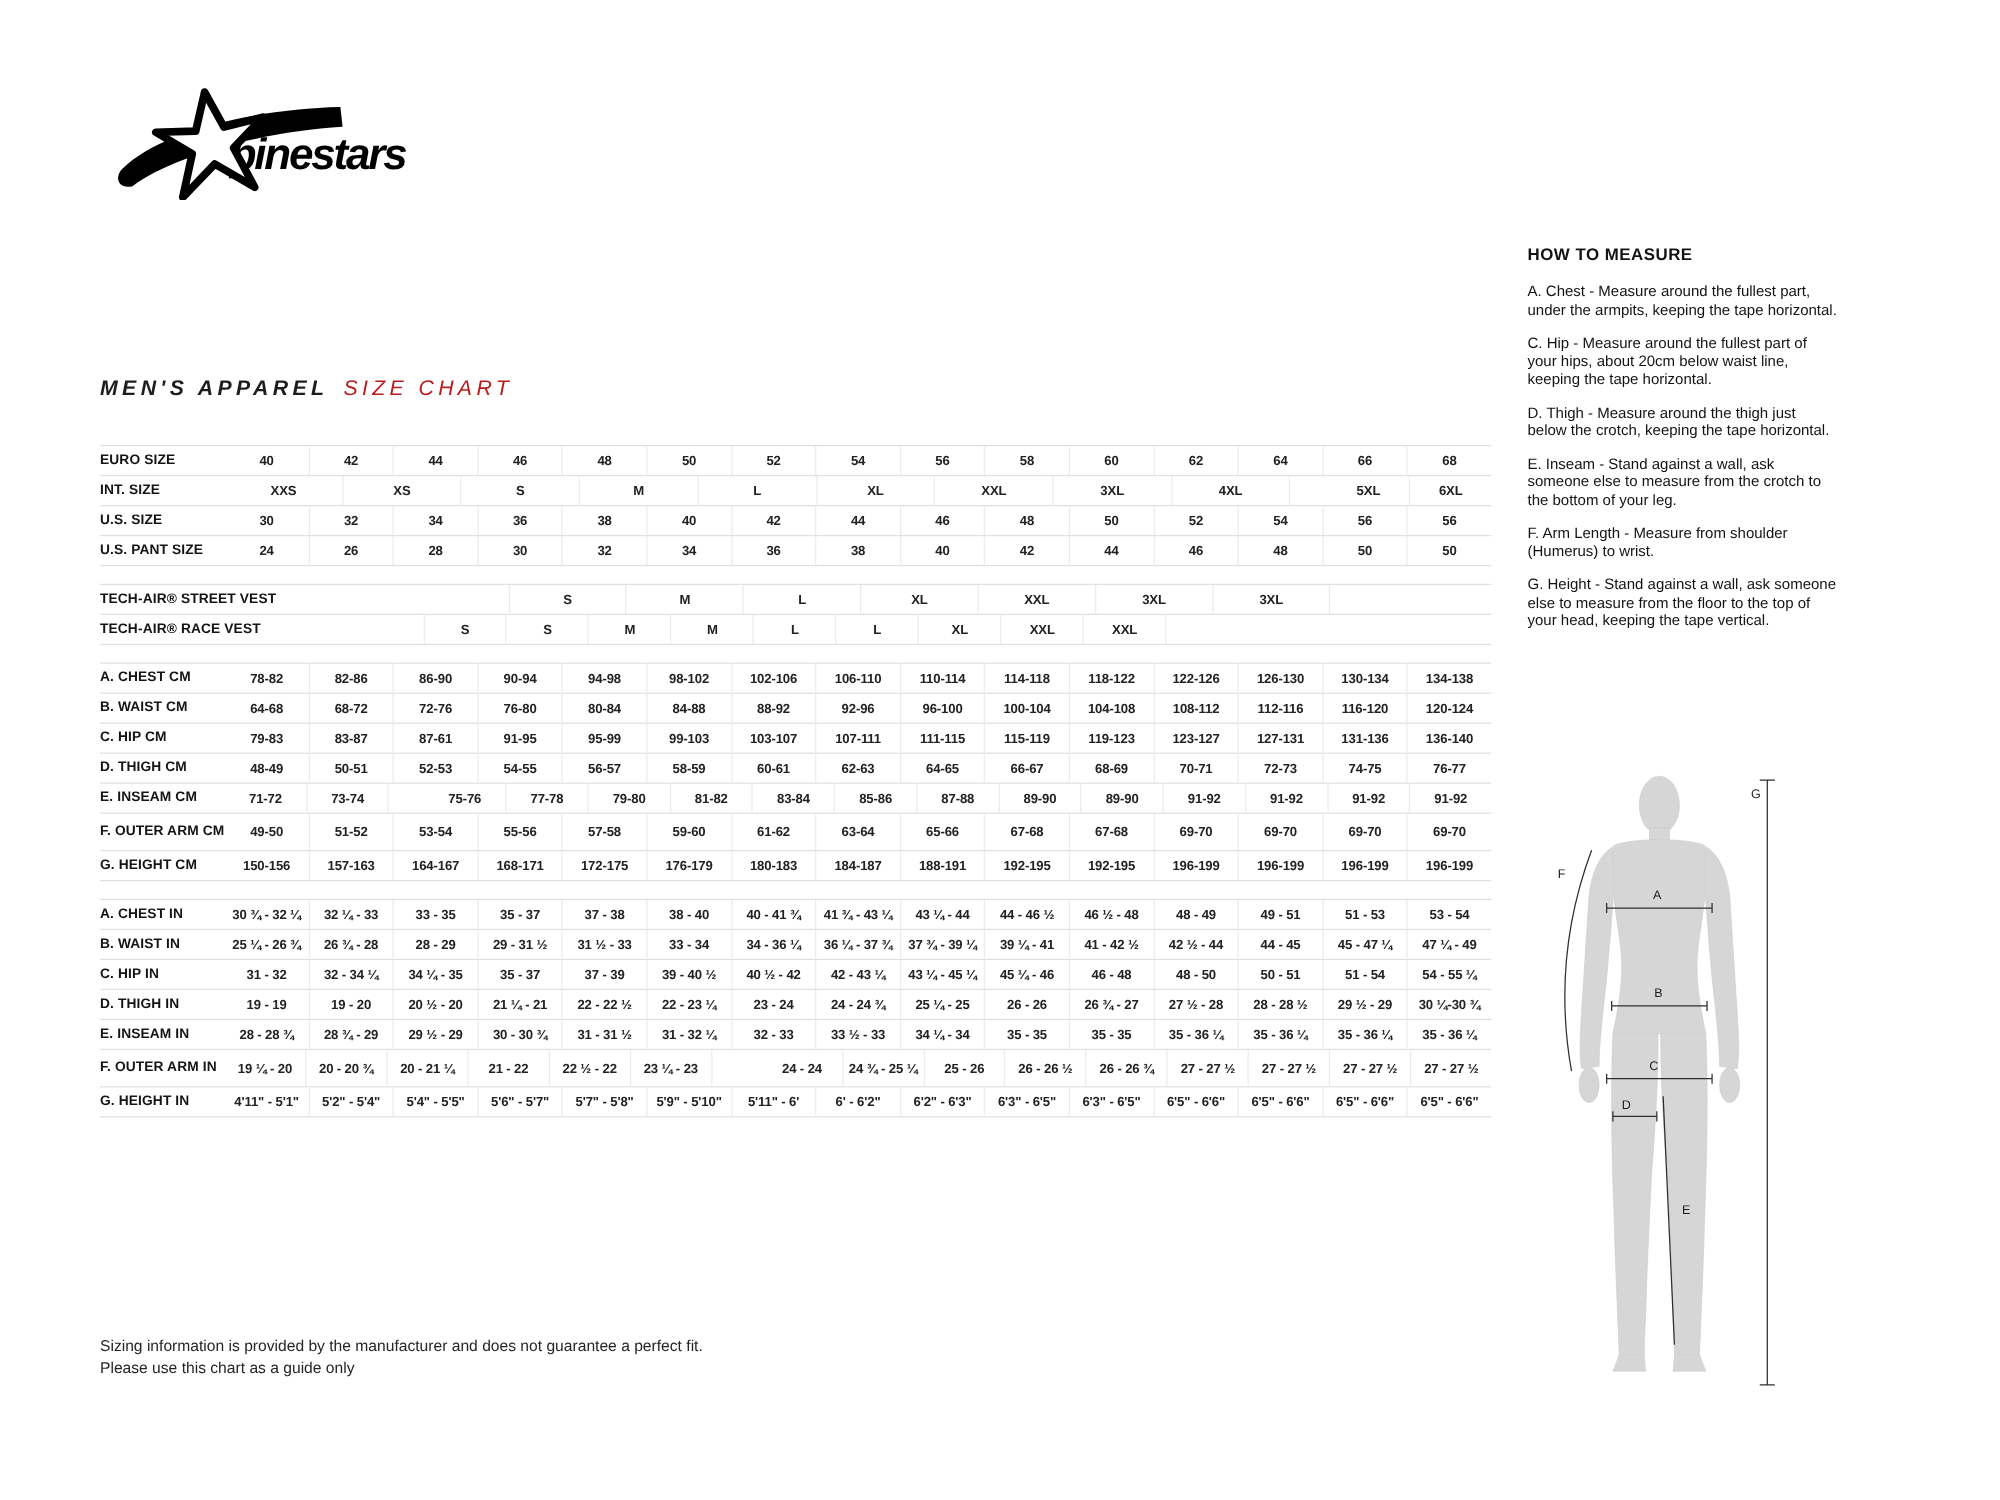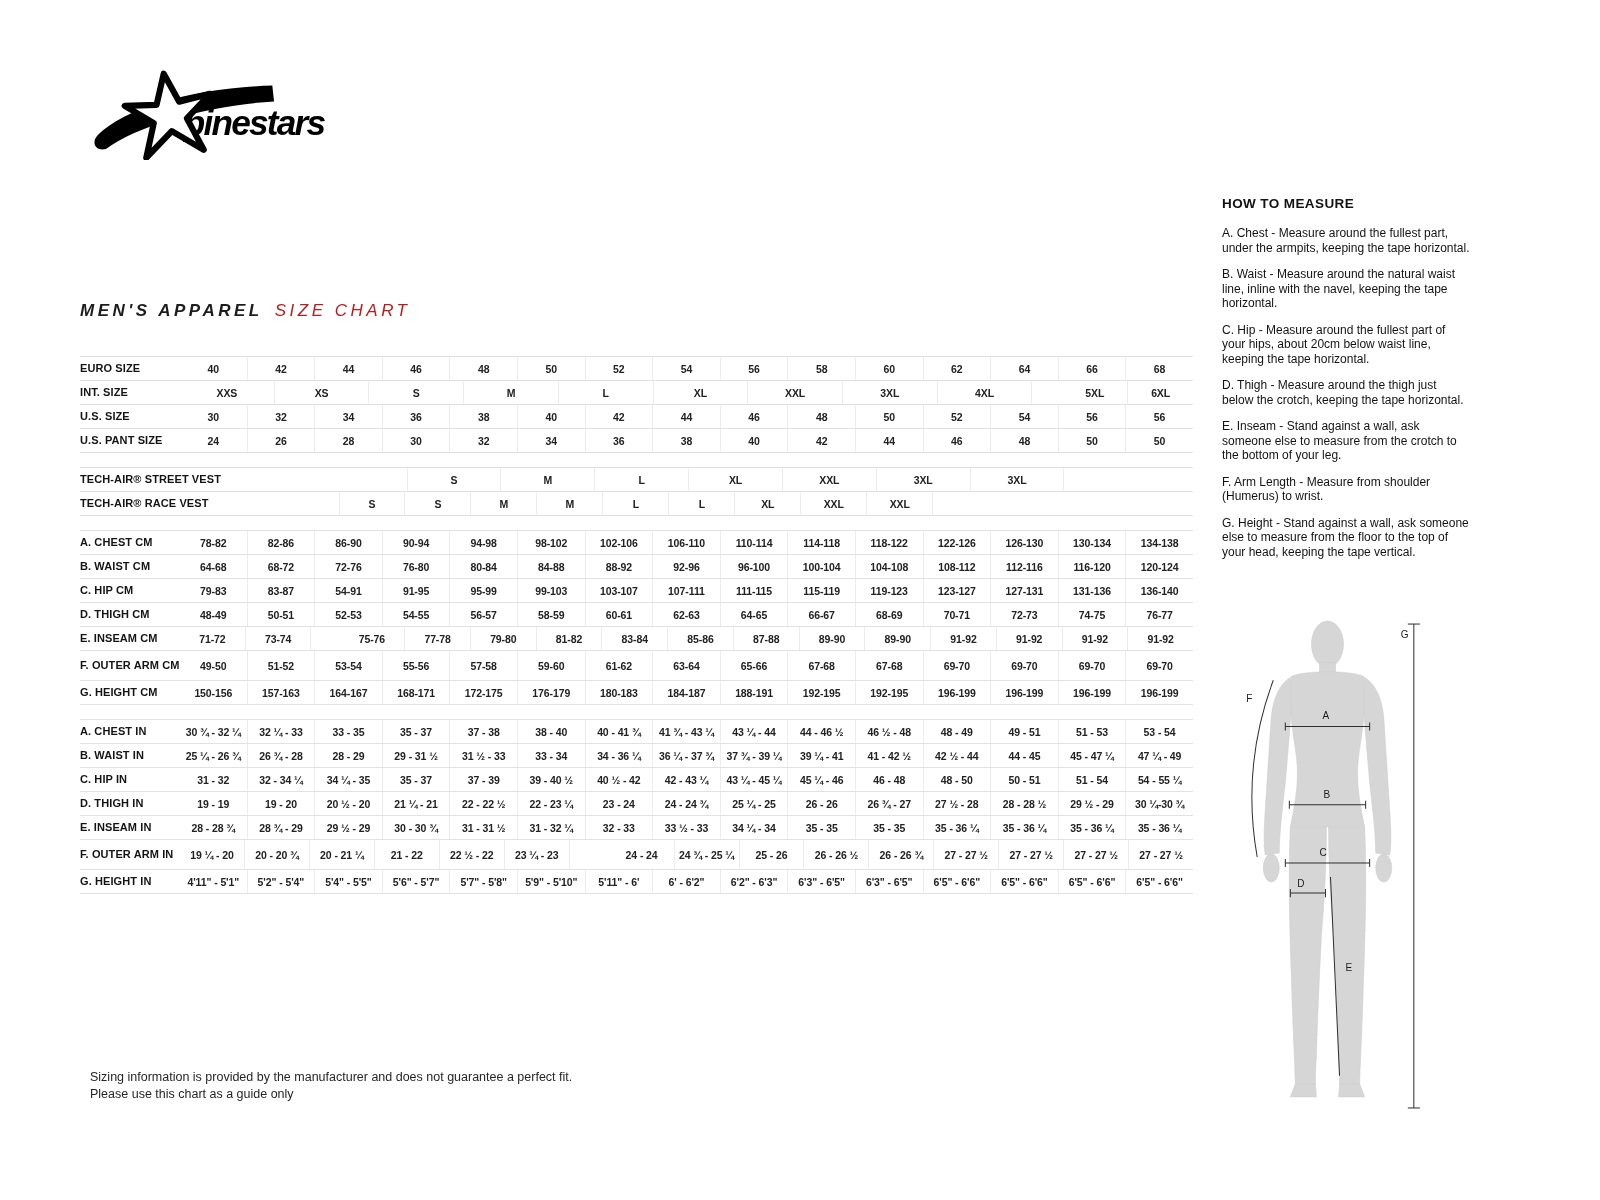--- a/index.html
+++ b/index.html
@@ -29,21 +29,21 @@
   .measure { position:absolute; left:1222px; top:196px; width:248px; color:#131313; }
   .measure h3 { margin:0 0 15px 0; font-size:13.5px; letter-spacing:0.4px; font-weight:700; }
   .measure p { margin:0 0 12px 0; font-size:12px; line-height:14.5px; }
 
   .figure { position:absolute; left:1226px; top:614px; width:208px; height:502px; }
   .figure svg { width:100%; height:100%; }
   .m-line { stroke:#2e2e2e; stroke-width:1; fill:none; }
   .m-text { font-size:10px; fill:#1c1c1c; font-family:"Liberation Sans", sans-serif; }
   .silhouette { fill:#d6d6d6; stroke:#cbcbcb; stroke-width:0.5; }
 
-  .footer { position:absolute; left:90px; top:1069px; font-size:12.5px; line-height:17px; color:#262626; }
+  .footer { position:absolute; left:80px; top:1069px; font-size:12.5px; line-height:17px; color:#262626; }
 </style>
 </head>
 <body>
 
 <div class="logo">
   <svg viewBox="0 0 300 105">
     <path d="M214,20 C130,22 48,44 16,76 C8,84 12,95 25,92 C62,64 146,42 216,38 Z" fill="#000"></path>
     <text x="84" y="76" font-size="40" font-weight="bold" font-style="italic" letter-spacing="-2" fill="#000" font-family="Liberation Sans, sans-serif">alpinestars</text>
     <path d="M97,6 L110,40 L146,36 L116,60 L130,98 L97,72 L64,98 L78,60 L48,36 L84,40 Z" fill="#fff" stroke="#000" stroke-width="7" stroke-linejoin="round" transform="rotate(-8 97 52)"></path>
   </svg>
@@ -189,21 +189,21 @@
       <div class="t-cell bl" style="flex: 1 1 0px;">104-108</div>
       <div class="t-cell bl" style="flex: 1 1 0px;">108-112</div>
       <div class="t-cell bl" style="flex: 1 1 0px;">112-116</div>
       <div class="t-cell bl" style="flex: 1 1 0px;">116-120</div>
       <div class="t-cell bl" style="flex: 1 1 0px;">120-124</div>
     </div>
     <div class="t-row">
       <div class="t-label">C. HIP CM</div>
       <div class="t-cell" style="flex: 1 1 0px;">79-83</div>
       <div class="t-cell bl" style="flex: 1 1 0px;">83-87</div>
-      <div class="t-cell bl" style="flex: 1 1 0px;">54-91</div>
+      <div class="t-cell bl" style="flex: 1 1 0px;">87-61</div>
       <div class="t-cell bl" style="flex: 1 1 0px;">91-95</div>
       <div class="t-cell bl" style="flex: 1 1 0px;">95-99</div>
       <div class="t-cell bl" style="flex: 1 1 0px;">99-103</div>
       <div class="t-cell bl" style="flex: 1 1 0px;">103-107</div>
       <div class="t-cell bl" style="flex: 1 1 0px;">107-111</div>
       <div class="t-cell bl" style="flex: 1 1 0px;">111-115</div>
       <div class="t-cell bl" style="flex: 1 1 0px;">115-119</div>
       <div class="t-cell bl" style="flex: 1 1 0px;">119-123</div>
       <div class="t-cell bl" style="flex: 1 1 0px;">123-127</div>
       <div class="t-cell bl" style="flex: 1 1 0px;">127-131</div>
@@ -407,21 +407,20 @@
       <div class="t-cell bl" style="flex: 1 1 0px;">6'5" - 6'6"</div>
       <div class="t-cell bl" style="flex: 1 1 0px;">6'5" - 6'6"</div>
       <div class="t-cell bl" style="flex: 1 1 0px;">6'5" - 6'6"</div>
       <div class="t-cell bl" style="flex: 1 1 0px;">6'5" - 6'6"</div>
     </div>
   </div>
 
 <div class="measure">
   <h3>HOW TO MEASURE</h3>
   <p>A. Chest - Measure around the fullest part, under the armpits, keeping the tape horizontal.</p>
-  <p>B. Waist - Measure around the natural waist line, inline with the navel, keeping the tape horizontal.</p>
   <p>C. Hip - Measure around the fullest part of your hips, about 20cm below waist line, keeping the tape horizontal.</p>
   <p>D. Thigh - Measure around the thigh just below the crotch, keeping the tape horizontal.</p>
   <p>E. Inseam - Stand against a wall, ask someone else to measure from the crotch to the bottom of your leg.</p>
   <p>F. Arm Length - Measure from shoulder (Humerus) to wrist.</p>
   <p>G. Height - Stand against a wall, ask someone else to measure from the floor to the top of your head, keeping the tape vertical.</p>
 </div>
 
 <div class="figure">
   <svg viewBox="0 0 205 500">
 

